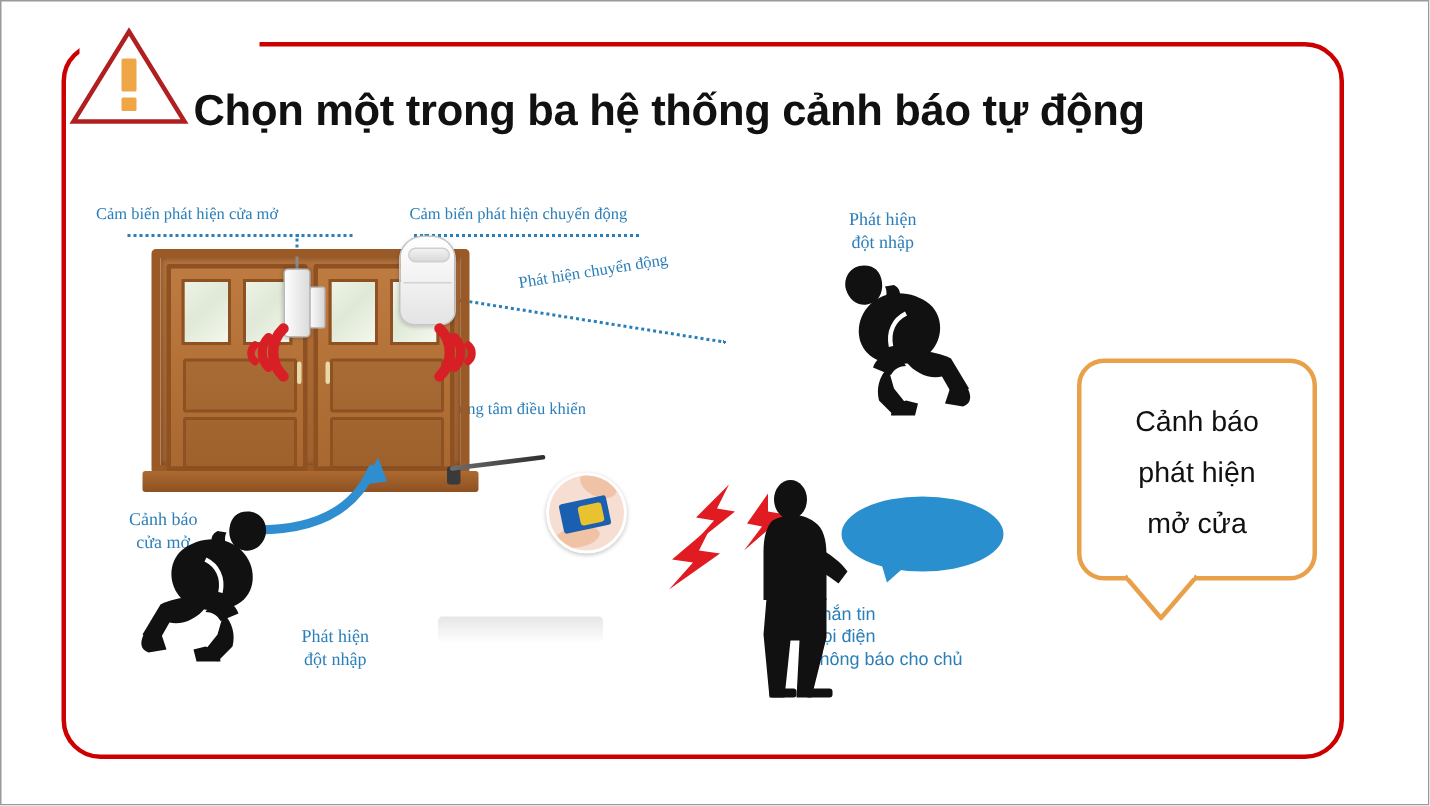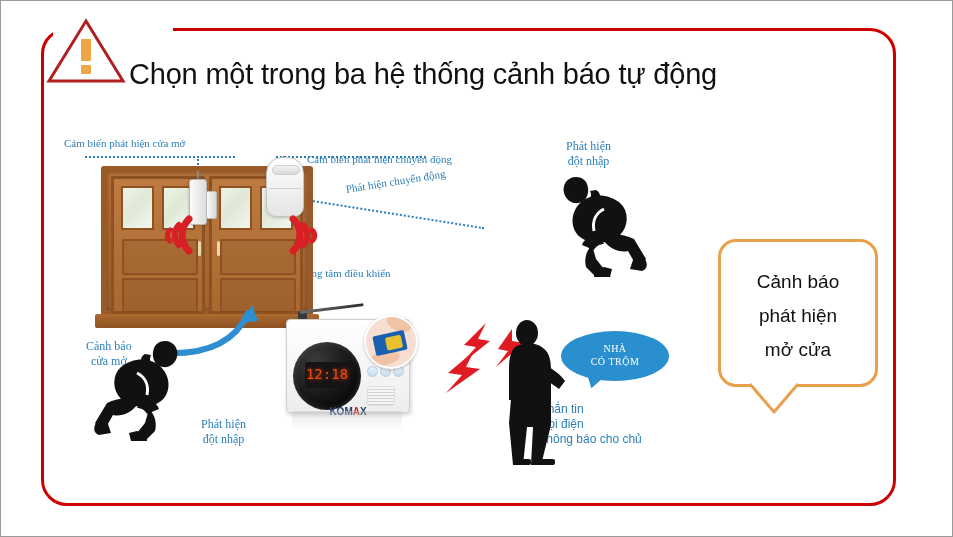--- a/index.html
+++ b/index.html
@@ -12,21 +12,21 @@
   .red-frame{position:absolute;left:40px;top:27px;width:855px;height:478px;
              border:3px solid #cc0000;border-radius:26px;box-sizing:border-box;}
   .frame-mask{position:absolute;left:52px;top:14px;width:120px;height:26px;background:#fff;}
 
   
   .warn{position:absolute;left:44px;top:14px;width:82px;height:72px;}
   .warn svg{display:block;}
 
   
   .title{position:absolute;left:128px;top:57px;width:760px;
-         font-size:29px;font-weight:normal;color:#111;letter-spacing:-0.2px;
+         font-size:29px;font-weight:bold;color:#111;letter-spacing:-0.2px;
          white-space:nowrap;font-family:"Liberation Sans",sans-serif;}
 
   
   .diagram{position:absolute;left:60px;top:120px;width:700px;height:360px;}
 
   
   .lbl{position:absolute;color:#2b7fb8;font-size:11px;line-height:13px;
        font-family:"Liberation Serif",serif;white-space:nowrap;}
   .lbl.sans{font-family:"Liberation Sans",sans-serif;}
 
@@ -162,21 +162,21 @@
     <div class="dot-h" style="left:215px;top:35px;width:150px;"></div>
     <div class="dot-v" style="left:136px;top:35px;height:16px;"></div>
     <div class="dot-v" style="left:222px;top:35px;height:14px;"></div>
     <div class="dot-h" style="left:245px;top:78px;width:180px;transform:rotate(9deg);transform-origin:left center;"></div>
     <div class="dot-v" style="left:222px;top:95px;height:68px;"></div>
     <div class="dot-h" style="left:160px;top:163px;width:62px;"></div>
     <div class="dot-h" style="left:176px;top:153px;width:56px;"></div>
     <div class="dot-v" style="left:122px;top:72px;height:132px;transform:rotate(9deg);transform-origin:top center;"></div>
 
     <div class="lbl" style="left:3px;top:16px;">Cảm biến phát hiện cửa mở</div>
-    <div class="lbl" style="left:212px;top:32px;margin-left:34px;">Cảm biến phát hiện chuyển động</div>
+    <div class="lbl" style="left:212px;top:16px;">Cảm biến phát hiện chuyển động</div>
     <div class="lbl" style="left:285px;top:62px;transform:rotate(-9deg);transform-origin:left center;"><span>Phát hiện chuyển động</span></div>
     <div class="lbl" style="left:235px;top:146px;">Trung tâm điều khiển</div>
     <div class="lbl sans" style="left:160px;top:180px;font-size:12px;">báo động</div>
 
     <div class="lbl" style="left:505px;top:18px;text-align:center;line-height:15px;font-size:12px;">
       <span>Phát hiện</span><br>
       <span>đột nhập</span>
     </div>
 
     <div class="lbl" style="left:25px;top:218px;text-align:center;line-height:15px;font-size:12px;">
@@ -236,36 +236,20 @@
       <svg width="56" height="44" viewBox="0 0 56 44">
         <path d="M6 6 A22 22 0 0 1 6 38" fill="none" stroke="#d81f26" stroke-width="7" stroke-linecap="round"></path>
         <path d="M16 12 A14 14 0 0 1 16 32" fill="none" stroke="#d81f26" stroke-width="6" stroke-linecap="round"></path>
         <path d="M25 17 A7 7 0 0 1 25 28" fill="none" stroke="#d81f26" stroke-width="5" stroke-linecap="round"></path>
       </svg>
     </div>
 
     <div class="cpanel">
       <div class="cp-ant-base"></div>
       <div class="cp-ant"></div>
-      <div class="cp-body">
-        <div class="cp-disc">
-          <div class="cp-lcd">
-            <div class="cp-time">12:18</div>
-          </div>
-        </div>
-        <div class="cp-btns">
-          <div class="cp-btn" style="left:0;top:0;"></div>
-          <div class="cp-btn" style="left:13px;top:0;"></div>
-          <div class="cp-btn" style="left:26px;top:0;"></div>
-          <div class="cp-btn" style="left:6px;top:-13px;"></div>
-          <div class="cp-btn" style="left:20px;top:-13px;"></div>
-        </div>
-        <div class="cp-speaker"></div>
-        <div class="cp-brand"><span>KOM</span><i>A</i><span>X</span></div>
-      </div>
       <div class="cp-refl"></div>
       <div class="sim">
         <div class="sim-f1"></div>
         <div class="sim-f2"></div>
         <div class="sim-card">
           <div class="sim-chip"></div>
         </div>
       </div>
     </div>
 
@@ -327,24 +311,20 @@
           <path d="M18 82 l40 0 0 26 -10 40 -10 0 2 -38 -6 0 -4 38 -10 0 -4 -42 z"></path>
           <rect x="20" y="142" width="18" height="6" rx="2"></rect>
           <rect x="44" y="142" width="18" height="6" rx="2"></rect>
         </g>
       </svg>
     </div>
 
     <div class="bubble">
       <div class="bub-el"></div>
       <div class="bub-tail"></div>
-      <div class="bub-txt">
-        <span>NHÀ</span><br>
-        <span>CÓ TRỘM</span>
-      </div>
     </div>
 
   </div>
 
   <div class="callout">
     <div class="co-box"></div>
     <div class="co-txt">
       <span>Cảnh báo</span><br>
       <span>phát hiện</span><br>
       <span>mở cửa</span>

